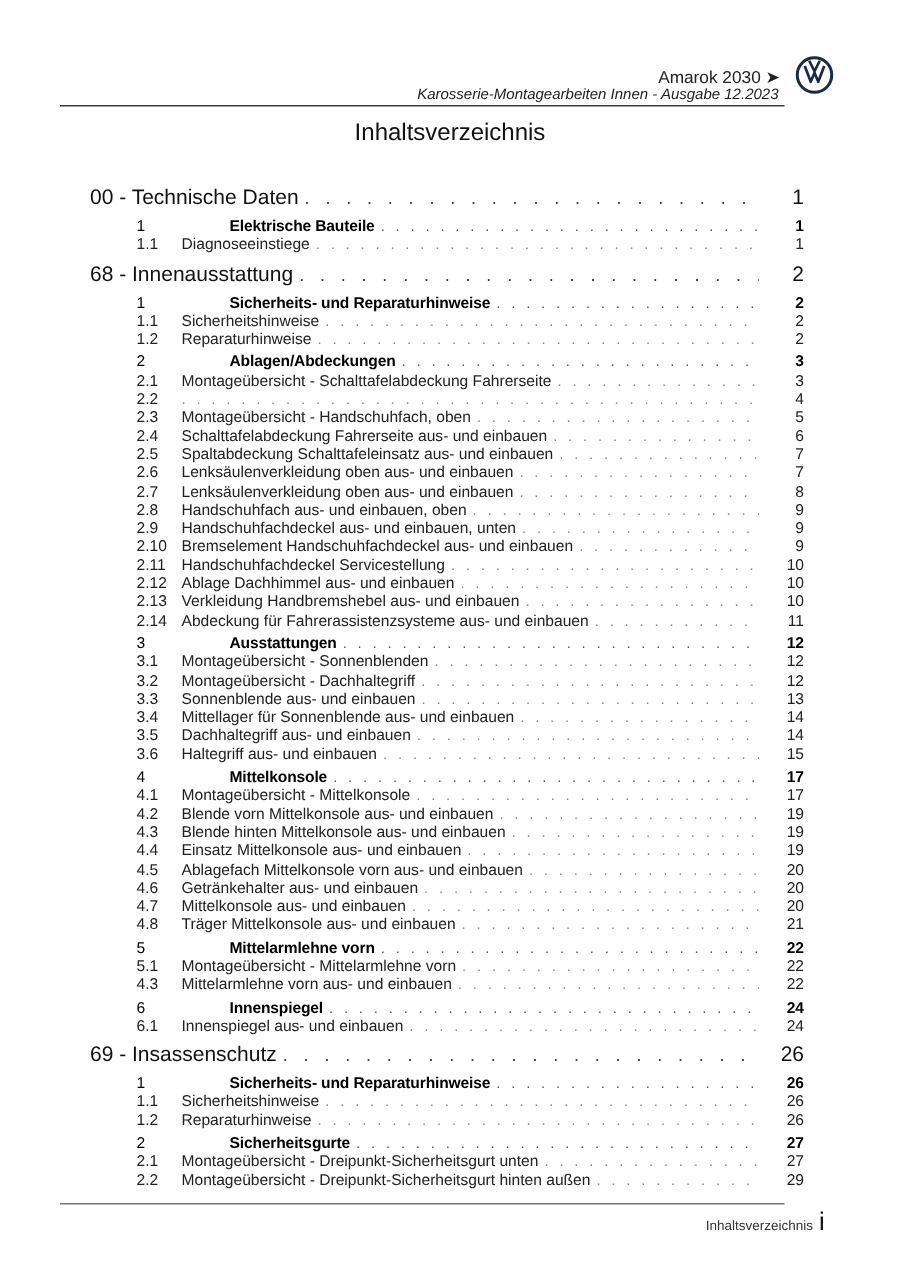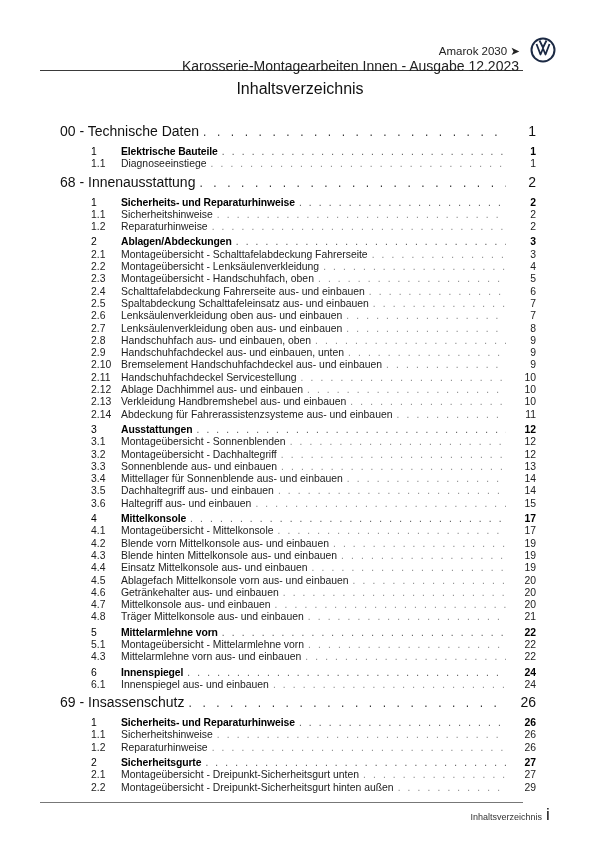--- a/index.html
+++ b/index.html
@@ -8,21 +8,21 @@
     font-family: "Liberation Sans", sans-serif; color: #1a1a1a;
   }
   .header {
     position: absolute; left: 40px; top: 38px; width: 483px; height: 32px;
     border-bottom: 1.5px solid #3a3a3a;
   }
   .header-line1 {
     position: absolute; right: 3px; top: 6px; font-size: 11.5px; color: #222;
   }
   .header-line2 {
-    position: absolute; right: 4px; top: 20px; font-size: 14px; color: #222;
+    position: absolute; right: 4px; top: 20px; font-size: 10px; color: #222; font-style: italic;
   }
   .logo {
     position: absolute; left: 530px; top: 37px; width: 26px; height: 26px;
   }
   .page-title {
     position: absolute; left: 0; width: 600px; top: 80px; text-align: center;
     font-size: 16px; color: #111;
   }
   .toc { position: absolute; left: 60px; top: 111px; width: 476px; }
   .chapter {
@@ -37,21 +37,21 @@
     font-size: 10px; margin-right: 8px;
   }
   .chapter .dots { font-size: 12px; letter-spacing: 3.6px; color: #333; }
   .row {
     display: flex; align-items: baseline; font-size: 10.4px; height: 12.3px; color: #222;
   }
   .row .num { width: 30px; padding-left: 31px; flex-shrink: 0; }
   .row .title { white-space: nowrap; padding-right: 4px; }
   .row .page { width: 22px; text-align: right; }
   .row.main { font-weight: normal; color: #000; margin-top: 3px; }
-  .row.main .title { font-weight: bold; font-size: 10.4px; letter-spacing: -0.1px; }
+  .row.main .title { font-weight: bold; font-size: 10.4px; letter-spacing: -0.1px; margin-left: 32px; }
   .row.main .page { color: #000; font-weight: bold; }
   .row.sub .dots { color: #888; }
   .footer-line {
     position: absolute; left: 40px; top: 802px; width: 483px; border-top: 1.5px solid #777;
   }
   .footer-text {
     position: absolute; right: 58px; top: 812px; font-size: 9px; color: #333;
   }
   .footer-i {
     position: absolute; left: 546px; top: 805px; font-size: 17px; color: #111;
@@ -120,21 +120,20 @@
       <span class="page">3</span>
     </div>
     <div class="row sub">
       <span class="num">2.1</span>
       <span class="title">Montageübersicht - Schalttafelabdeckung Fahrerseite</span>
       <span class="dots">. . . . . . . . . . . . . . . . . . . . . . . . . . . . . . . . . . . . . . . . . . . . . . . . . . . . . . . . . . . . . . . . . . . . . . . . . . . . . . . . . . . . . . . . . . . . . . . . . . . . . . . . . . . . . . . . . . . . . . . . </span>
       <span class="page">3</span>
     </div>
     <div class="row sub">
       <span class="num">2.2</span>
-      <span class="title">Montageübersicht - Lenksäulenverkleidung</span>
       <span class="dots">. . . . . . . . . . . . . . . . . . . . . . . . . . . . . . . . . . . . . . . . . . . . . . . . . . . . . . . . . . . . . . . . . . . . . . . . . . . . . . . . . . . . . . . . . . . . . . . . . . . . . . . . . . . . . . . . . . . . . . . . </span>
       <span class="page">4</span>
     </div>
     <div class="row sub">
       <span class="num">2.3</span>
       <span class="title">Montageübersicht - Handschuhfach, oben</span>
       <span class="dots">. . . . . . . . . . . . . . . . . . . . . . . . . . . . . . . . . . . . . . . . . . . . . . . . . . . . . . . . . . . . . . . . . . . . . . . . . . . . . . . . . . . . . . . . . . . . . . . . . . . . . . . . . . . . . . . . . . . . . . . . </span>
       <span class="page">5</span>
     </div>
     <div class="row sub">

